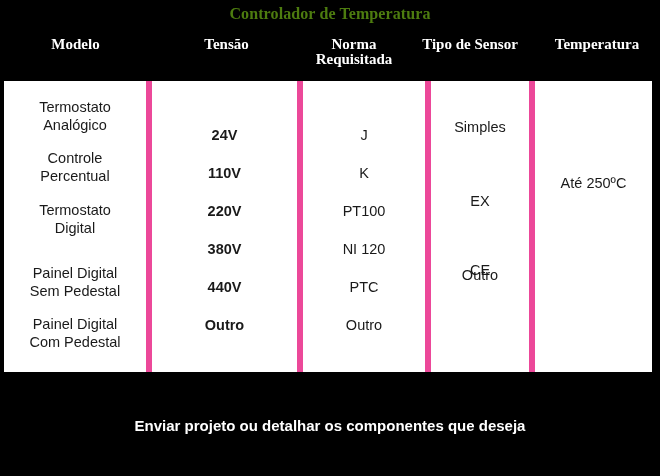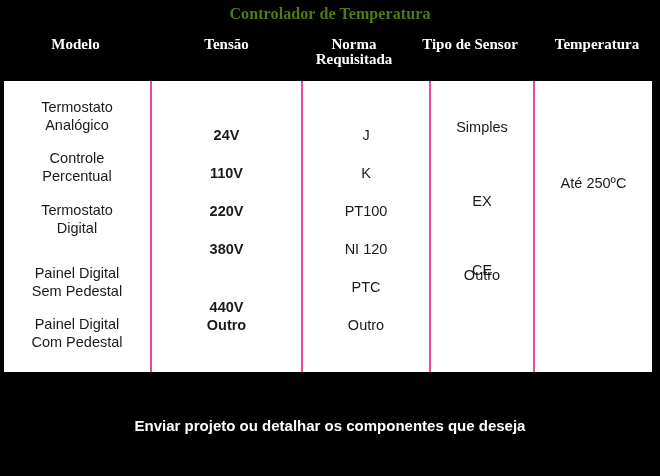--- a/index.html
+++ b/index.html
@@ -80,21 +80,21 @@
     height: 293px;
     background: #ffffff;
     box-sizing: border-box;
     border: 1px solid #000000;
     display: flex;
     align-items: stretch;
   }
   .body-col {
     position: relative;
     box-sizing: border-box;
-    border-right: 2px solid #ec4899;
+    border-right: 6px solid #ec4899;
     height: 100%;
   }
   .body-col.last { border-right: none; }
 
   .bc-modelo      { width: 148px; }
   .bc-tensao      { width: 151px; font-weight: bold; }
   .bc-sensor      { width: 128px; }
   .bc-norma       { width: 104px; }
   .bc-temperatura { width: 117px; }
 
@@ -116,21 +116,21 @@
   .m1 { top: 68px; }
   .m2 { top: 120px; }
   .m3 { top: 183px; }
   .m4 { top: 234px; }
 
   
   .t0 { top: 45px; }
   .t1 { top: 83px; }
   .t2 { top: 121px; }
   .t3 { top: 159px; }
-  .t4 { top: 197px; margin-top: 20px; }
+  .t4 { top: 197px; }
   .t5 { top: 235px; }
 
   
   .s0 { top: 45px; }
   .s1 { top: 83px; }
   .s2 { top: 121px; }
   .s3 { top: 159px; }
   .s4 { top: 197px; }
   .s5 { top: 235px; }
 

